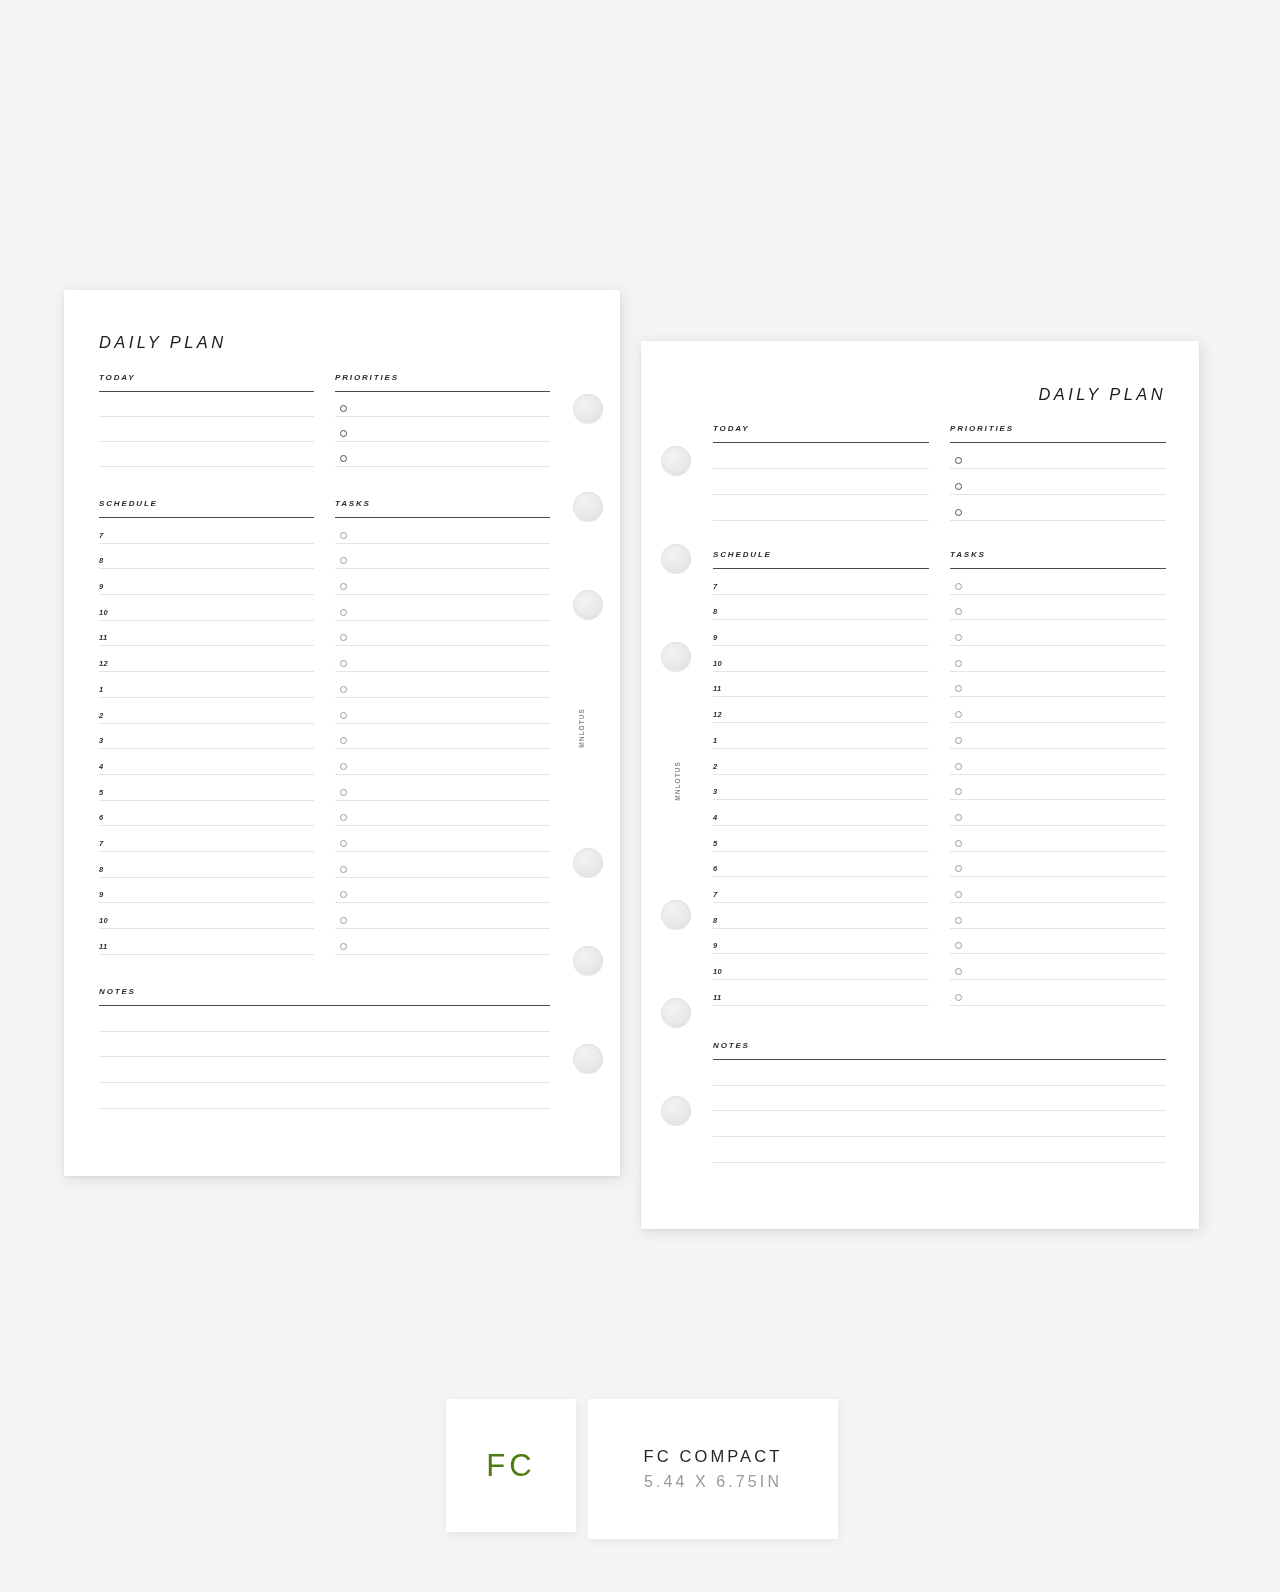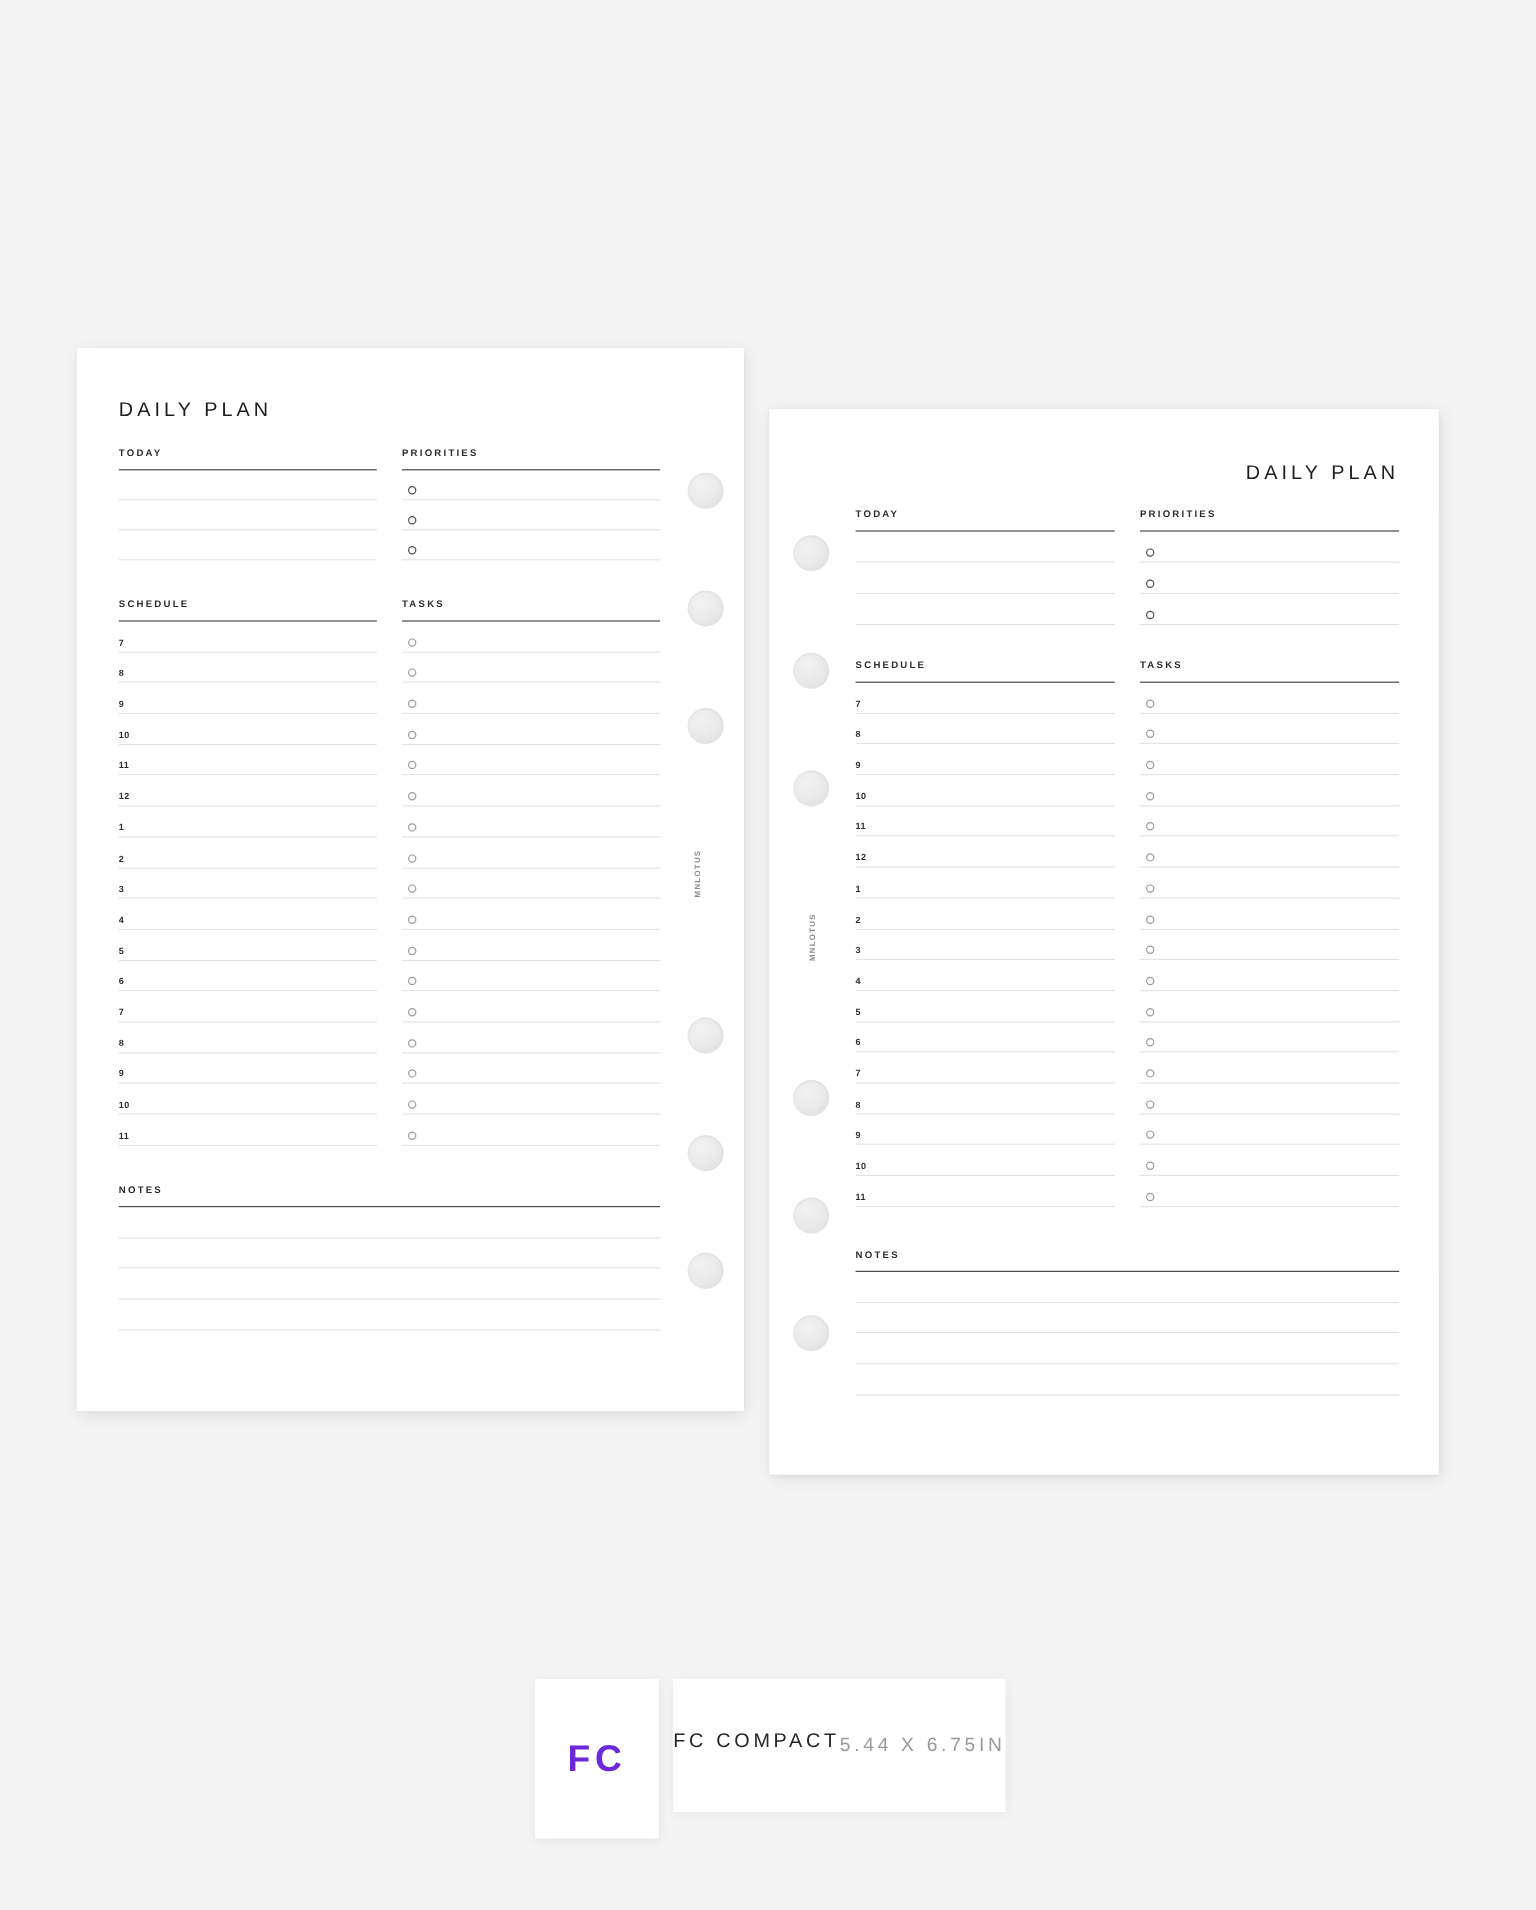--- a/index.html
+++ b/index.html
@@ -52,21 +52,21 @@
     color: #8d8d8d;
     font-weight: 700;
     writing-mode: vertical-rl;
     transform: rotate(180deg);
     white-space: nowrap;
   }
 
   
   .sheet {
     position: absolute;
-    top: 0; left: 0; right: 0; bottom: 0;
+    top: 0; left: 0; right: 0; bottom: 0; font-style: italic;
   }
 
   .title {
     position: absolute;
     font-size: 16.5px;
     letter-spacing: 3.4px;
     color: #1d1d1d;
     font-weight: 400;
     white-space: nowrap;
   }
@@ -158,30 +158,30 @@
     box-shadow: 1px 2px 9px rgba(0,0,0,0.07);
     display: flex;
     align-items: center;
     justify-content: center;
     position: relative;
     z-index: 2;
   }
   .brand-badge span {
     font-size: 31px;
     letter-spacing: 4px;
-    color: #6d28d9;
-    font-weight: 700;
+    color: #4d7c0f;
+    font-weight: 400;
   }
   .brand-card {
     flex: 1;
-    height: 111px;
+    height: 140px;
     background: #ffffff;
     box-shadow: 1px 2px 9px rgba(0,0,0,0.06);
     display: flex;
-    flex-direction: row;
+    flex-direction: column;
     align-items: center;
     justify-content: center;
     margin-left: 12px;
   }
   .brand-name {
     font-size: 16.5px;
     letter-spacing: 3.1px;
     color: #262626;
     font-weight: 400;
     margin-bottom: 7px;

